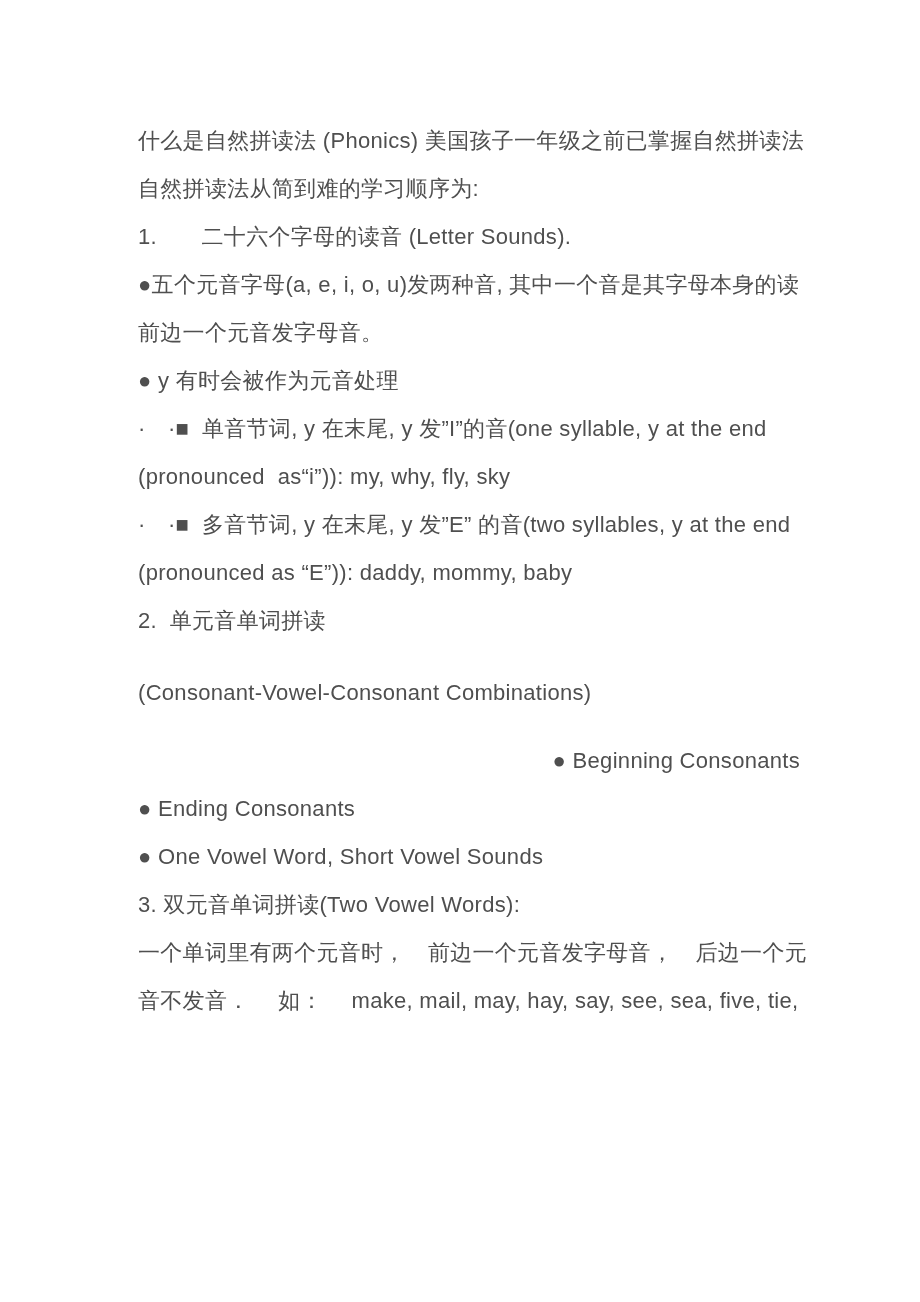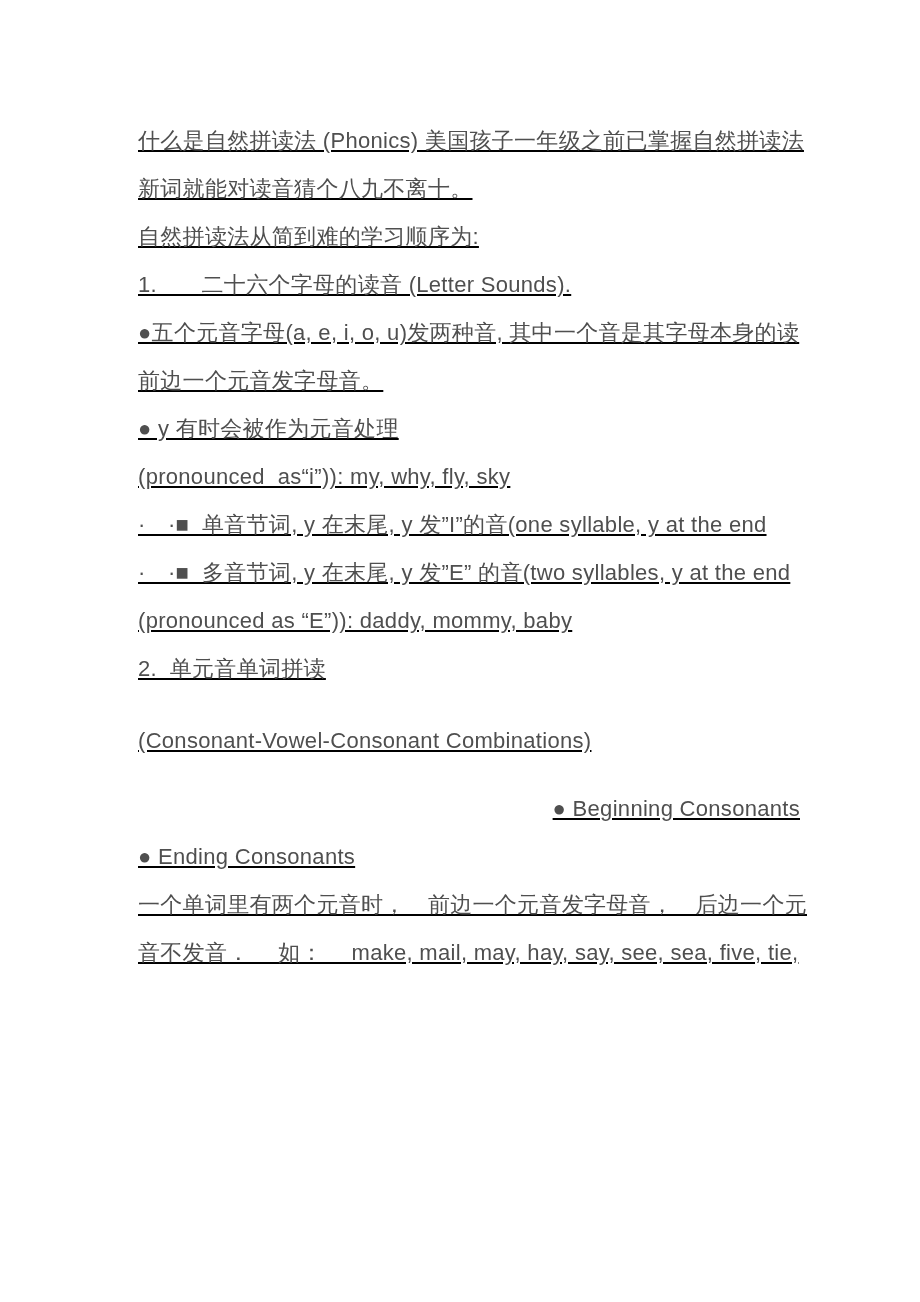--- a/index.html
+++ b/index.html
@@ -12,48 +12,48 @@
     height: 1302px;
     overflow: hidden;
     font-family: "Liberation Sans", sans-serif;
   }
   .page {
     width: 920px;
     height: 1302px;
     background: #ffffff;
     box-sizing: border-box;
     padding: 117px 120px 0 138px;
-    text-decoration: underline;
   }
   .doc-line {
     height: 48px;
     line-height: 48px;
     font-size: 22px;
     color: #4f4f4f;
     white-space: pre;
     letter-spacing: 0.3px;
   }
   
   .gap-large { margin-top: 24px; }
   .gap-medium { margin-top: 20px; text-align: right; }
 </style>
 </head>
 <body>
 
 <div class="page">
   <div class="doc-line">什么是自然拼读法 (Phonics) 美国孩子一年级之前已掌握自然拼读法</div>
-  <div class="doc-line">新词就能对读音猜个八九不离十。</div>
   <div class="doc-line">自然拼读法从简到难的学习顺序为:</div>
   <div class="doc-line">1.　　二十六个字母的读音 (Letter Sounds).</div>
   <div class="doc-line">●五个元音字母(a, e, i, o, u)发两种音, 其中一个音是其字母本身的读</div>
   <div class="doc-line">前边一个元音发字母音。</div>
   <div class="doc-line">● y 有时会被作为元音处理</div>
+  <div class="doc-line">·　·■  单音节词, y 在末尾, y 发”I”的音(one syllable, y at the end</div>
   <div class="doc-line">(pronounced  as“i”)): my, why, fly, sky</div>
-  <div class="doc-line">·　·■  单音节词, y 在末尾, y 发”I”的音(one syllable, y at the end</div>
   <div class="doc-line">·　·■  多音节词, y 在末尾, y 发”E” 的音(two syllables, y at the end</div>
   <div class="doc-line">(pronounced as “E”)): daddy, mommy, baby</div>
   <div class="doc-line">2.  单元音单词拼读</div>
   <div class="doc-line gap-large">(Consonant-Vowel-Consonant Combinations)</div>
   <div class="doc-line gap-medium">● Beginning Consonants</div>
   <div class="doc-line">● Ending Consonants</div>
+  <div class="doc-line">● One Vowel Word, Short Vowel Sounds</div>
+  <div class="doc-line">3. 双元音单词拼读(Two Vowel Words):</div>
   <div class="doc-line">一个单词里有两个元音时，　前边一个元音发字母音，　后边一个元</div>
   <div class="doc-line">音不发音．　 如：　 make, mail, may, hay, say, see, sea, five, tie,</div>
 </div>
 
 </body></html>

